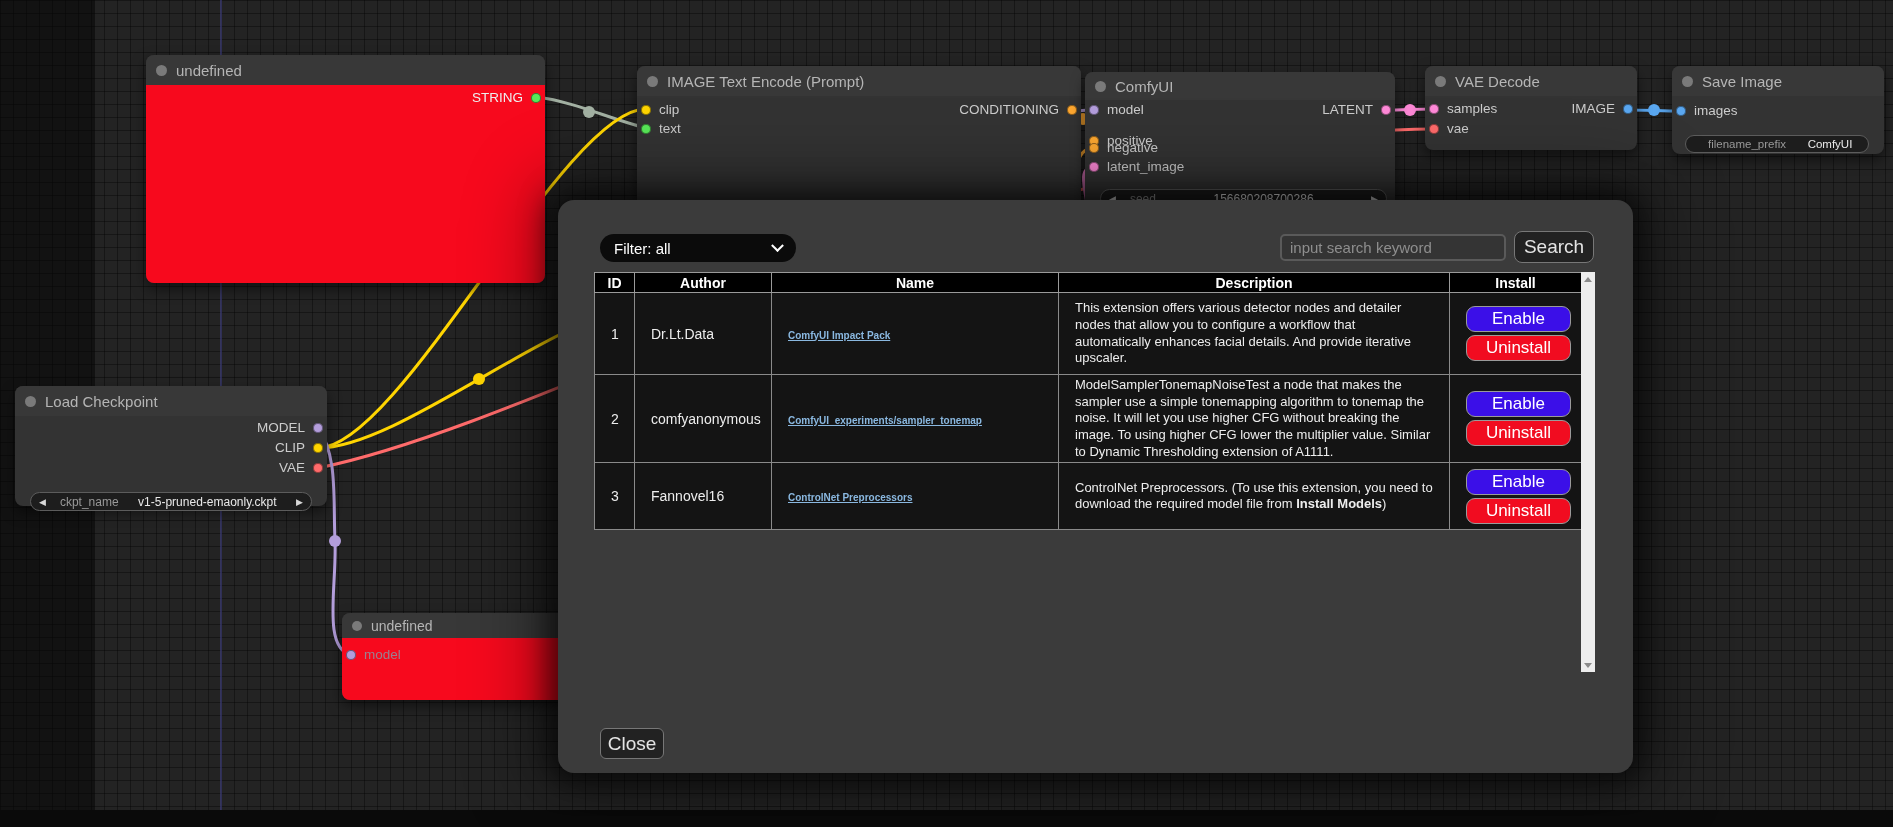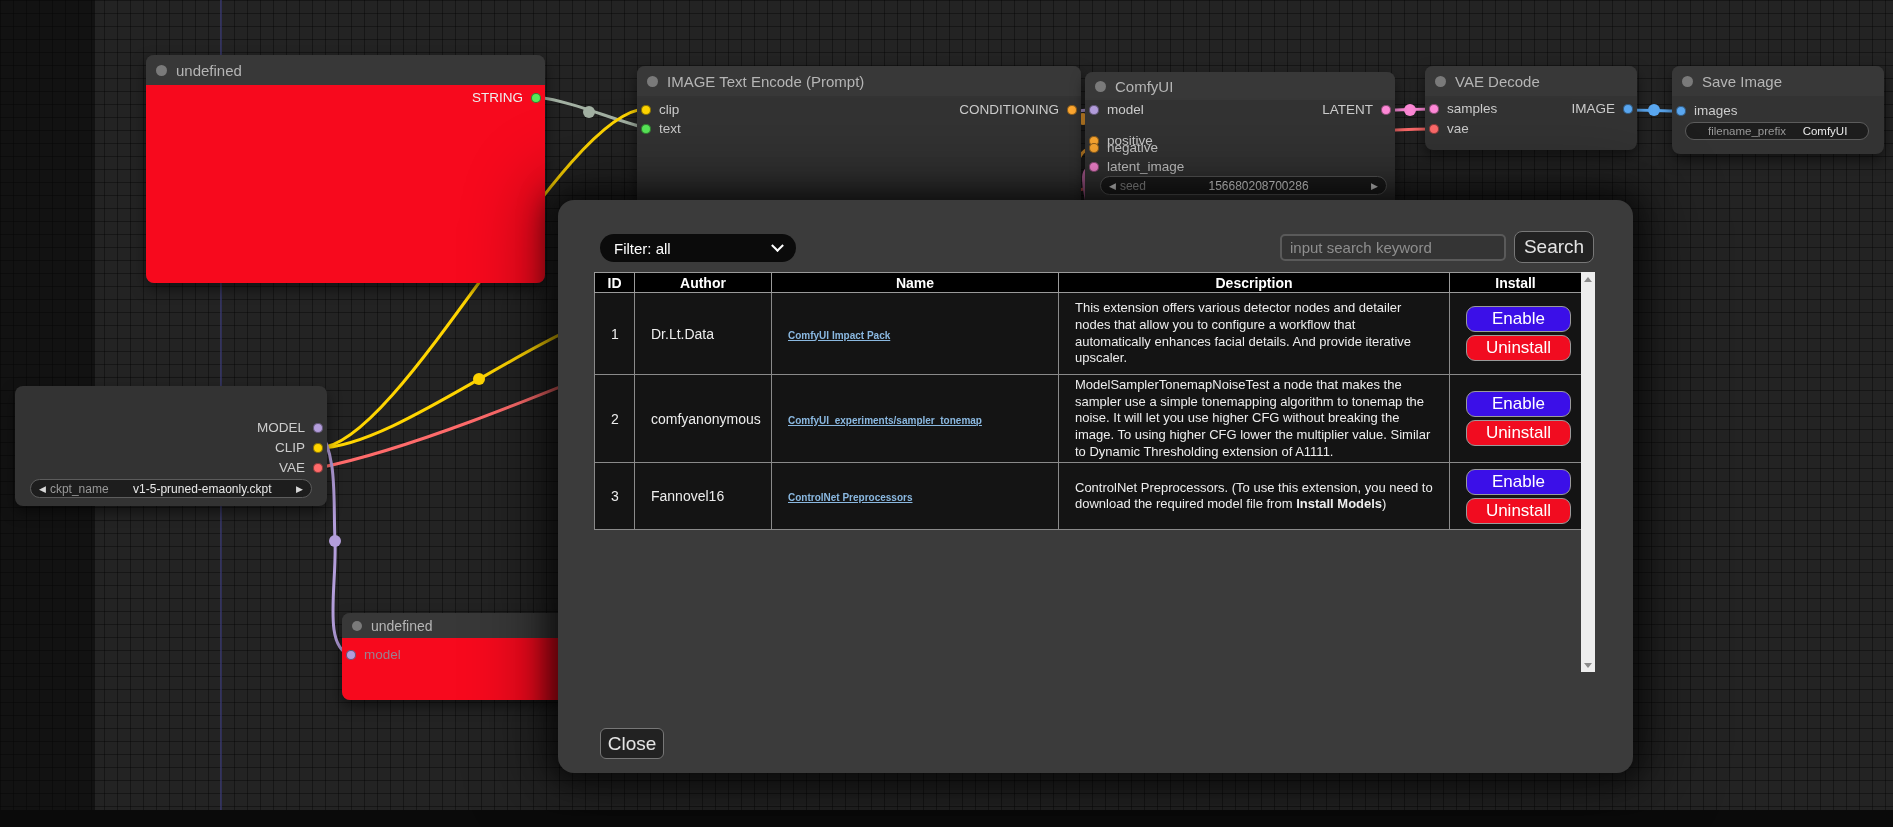--- a/index.html
+++ b/index.html
@@ -25,21 +25,21 @@
   .node-title{height:30px;background:#383838;border-radius:8px 8px 0 0;display:flex;align-items:center;
     padding:0 10px;color:#b5b5b5;font-size:15px;gap:9px;}
   .title-dot{width:11px;height:11px;border-radius:50%;background:#7a7a7a;flex:none;}
   .node-body{position:absolute;left:0;right:0;top:30px;bottom:0;border-radius:0 0 8px 8px;text-align:center;}
   .red-body{border-radius:0 0 8px 8px;}
   .port-row{position:absolute;height:19px;display:flex;align-items:center;gap:8px;font-size:13.5px;color:#ccc;}
   .port-row.in{left:4px;}
   .port-row.out{right:4px;flex-direction:row-reverse;}
   .port-dot{width:10px;height:10px;border-radius:50%;flex:none;box-shadow:0 0 0 1px rgba(0,0,0,.45) inset;}
   .widget-pill{position:absolute;height:19px;background:#1d1d1d;border:1px solid #5c5c5c;border-radius:10px;
-    display:flex;align-items:center;padding:8px 8px;font-size:12px;color:#999;gap:4px;}
+    display:flex;align-items:center;padding:8px 8px;font-size:12px;color:#999;gap:14px;margin-top:13px;}
   .widget-pill .arrow{color:#d8d8d8;font-size:9px;flex:none;}
   .widget-pill .wname{color:#999;}
   .widget-pill .wval{color:#e9e9e9;margin:0 auto;}
   .model-label{color:#9b8090;}
 
   
   .dialog{position:absolute;left:558px;top:200px;width:1075px;height:573px;background:#3b3b3b;border-radius:16px;
     z-index:10;box-shadow:0 0 28px 10px rgba(0,0,0,.6),0 0 70px 24px rgba(0,0,0,.35);}
   .filter-select{position:absolute;left:42px;top:34px;width:196px;height:28px;background:#0b0b0b;border-radius:14px;
     color:#fff;font-size:15px;display:flex;align-items:center;padding:8px 14px;cursor:pointer;}
@@ -191,20 +191,24 @@
       <span class="port-dot" style="background-color: rgb(90, 167, 240);"></span>
       <span>images</span>
     </div>
     <div class="widget-pill" style="left:13px;top:56px;width:184px;height:17px;font-size:11.5px;">
       <span class="wname" style="margin-left:14px;">filename_prefix</span>
       <span class="wval">ComfyUI</span>
     </div>
   </div>
 
   <div class="node" style="left:15px;top:386px;width:312px;height:120px;">
+    <div class="node-title">
+      <span class="title-dot"></span>
+      <span>Load Checkpoint</span>
+    </div>
     <div class="port-row out" style="top:32px;">
       <span class="port-dot" style="background-color: rgb(179, 157, 219);"></span>
       <span>MODEL</span>
     </div>
     <div class="port-row out" style="top:52px;">
       <span class="port-dot" style="background-color: rgb(255, 213, 0);"></span>
       <span>CLIP</span>
     </div>
     <div class="port-row out" style="top:72px;">
       <span class="port-dot" style="background-color: rgb(255, 107, 107);"></span>

